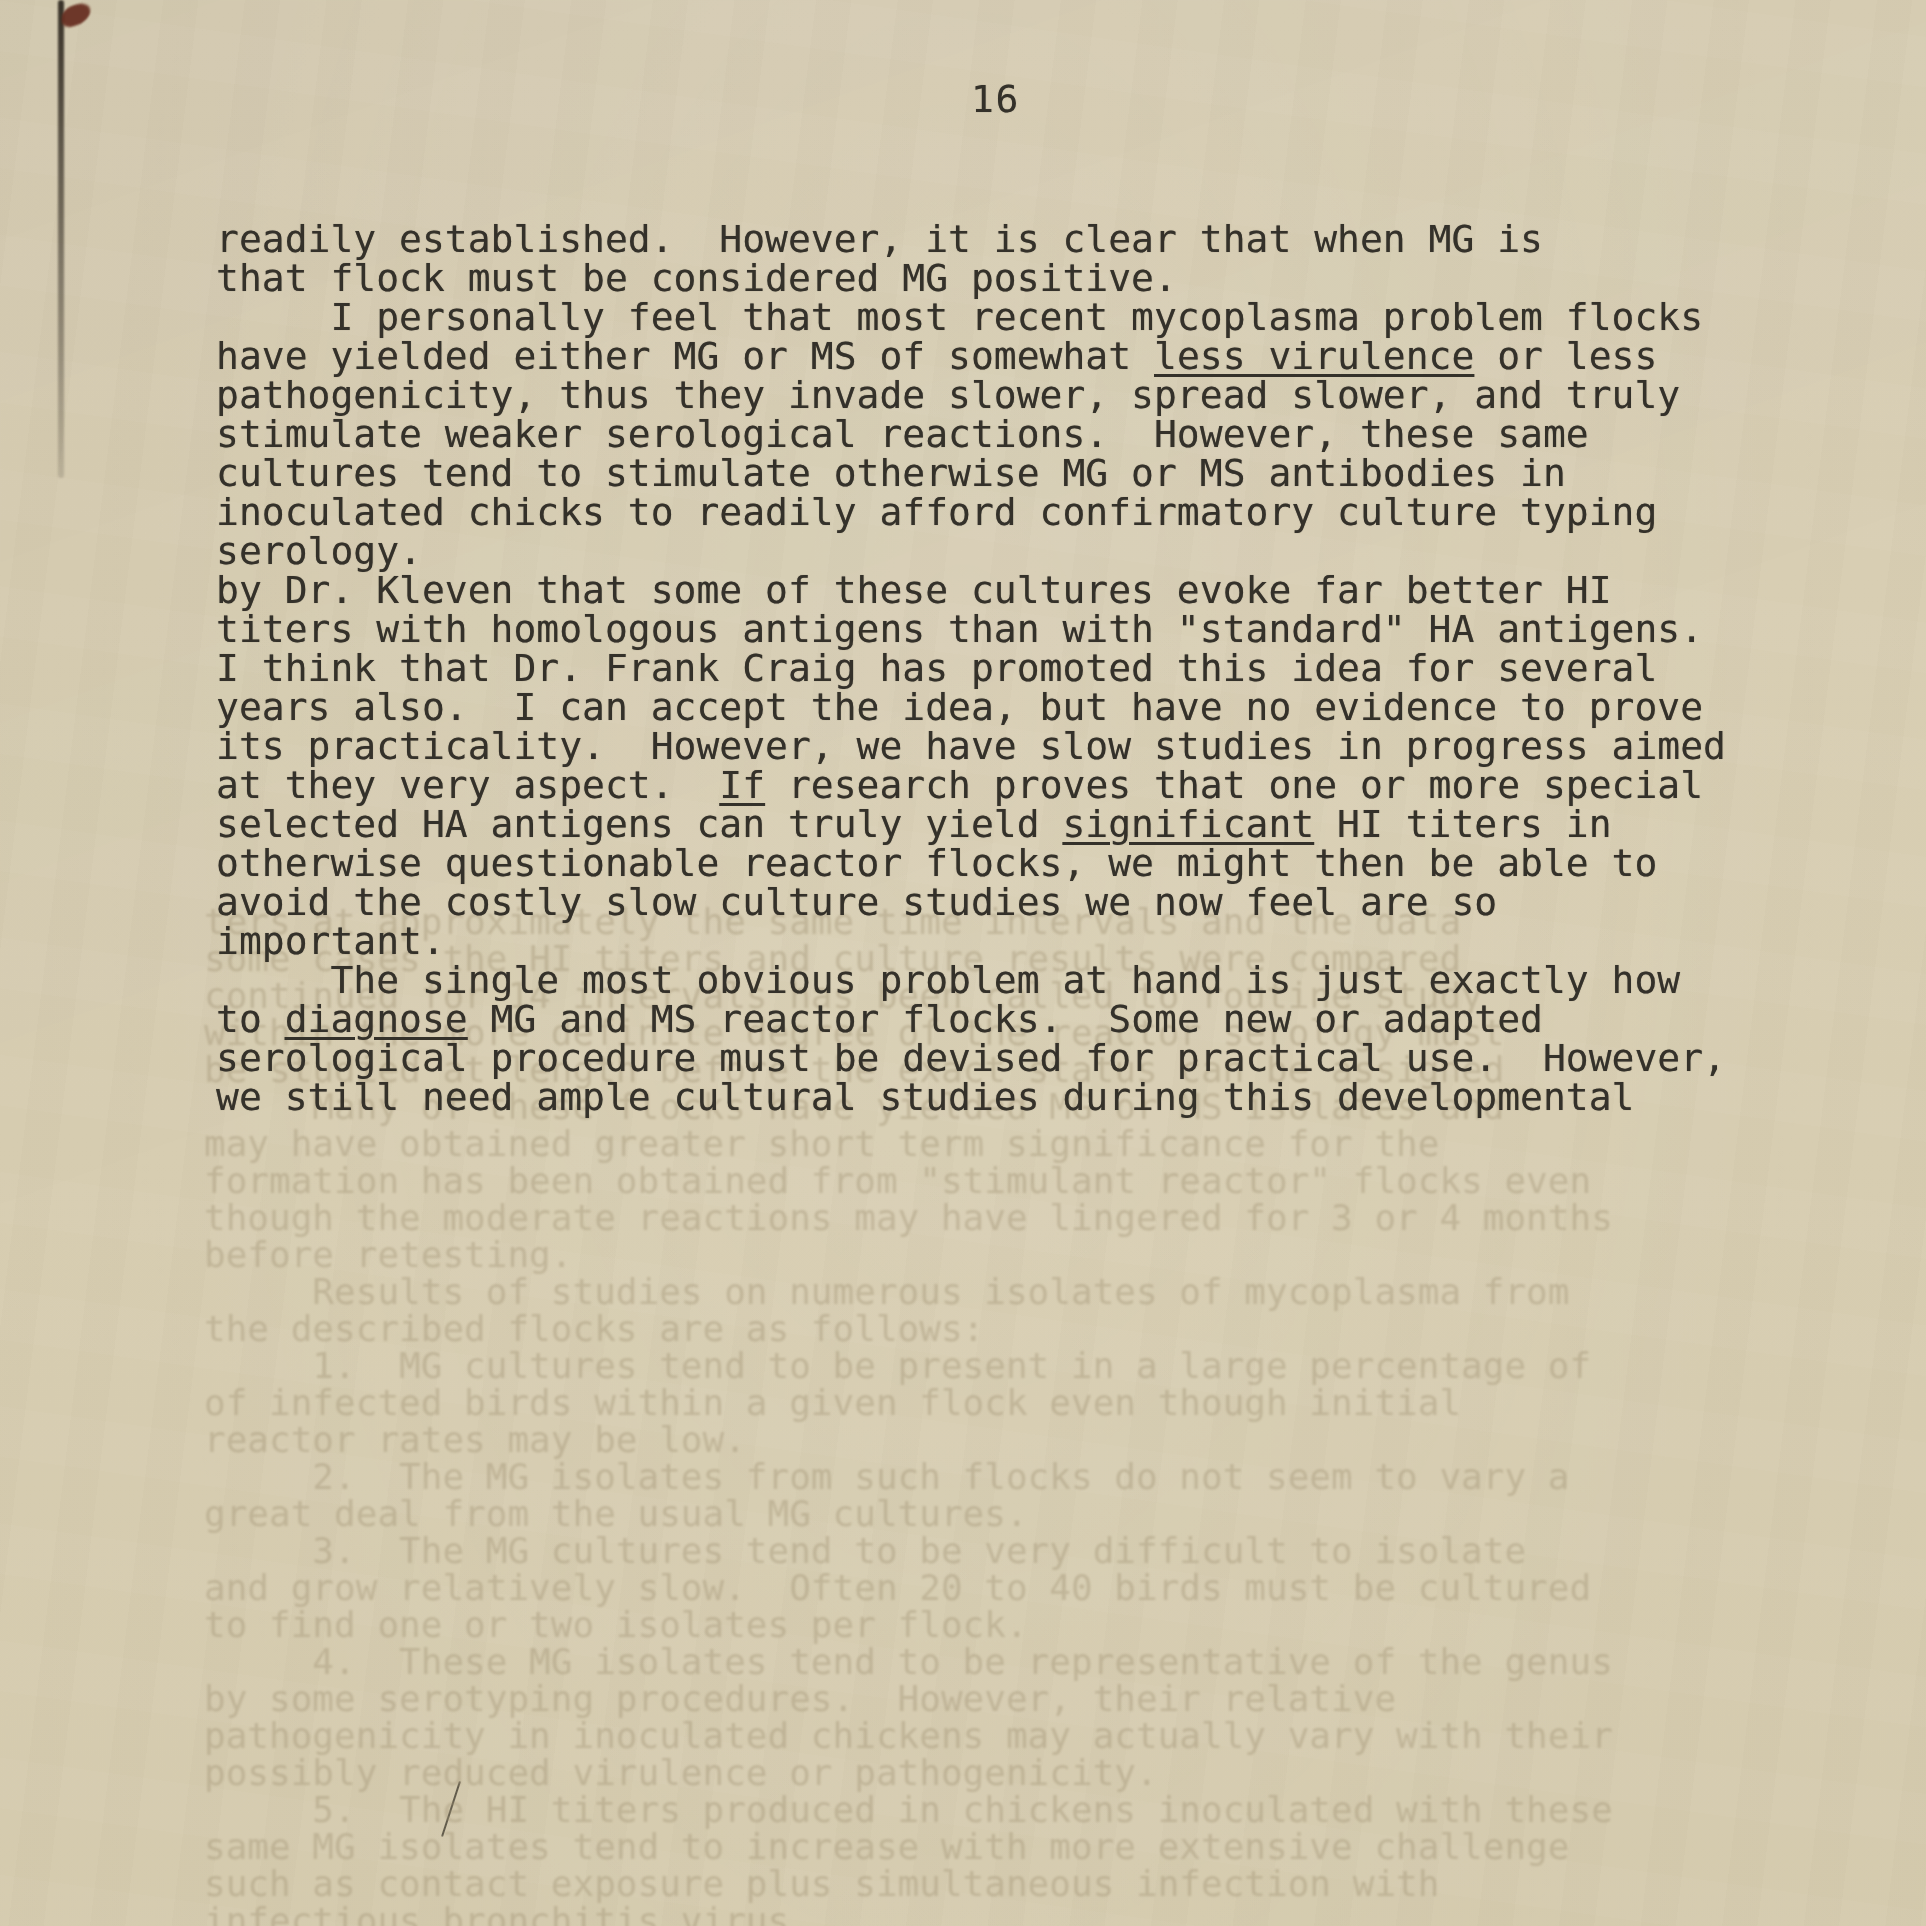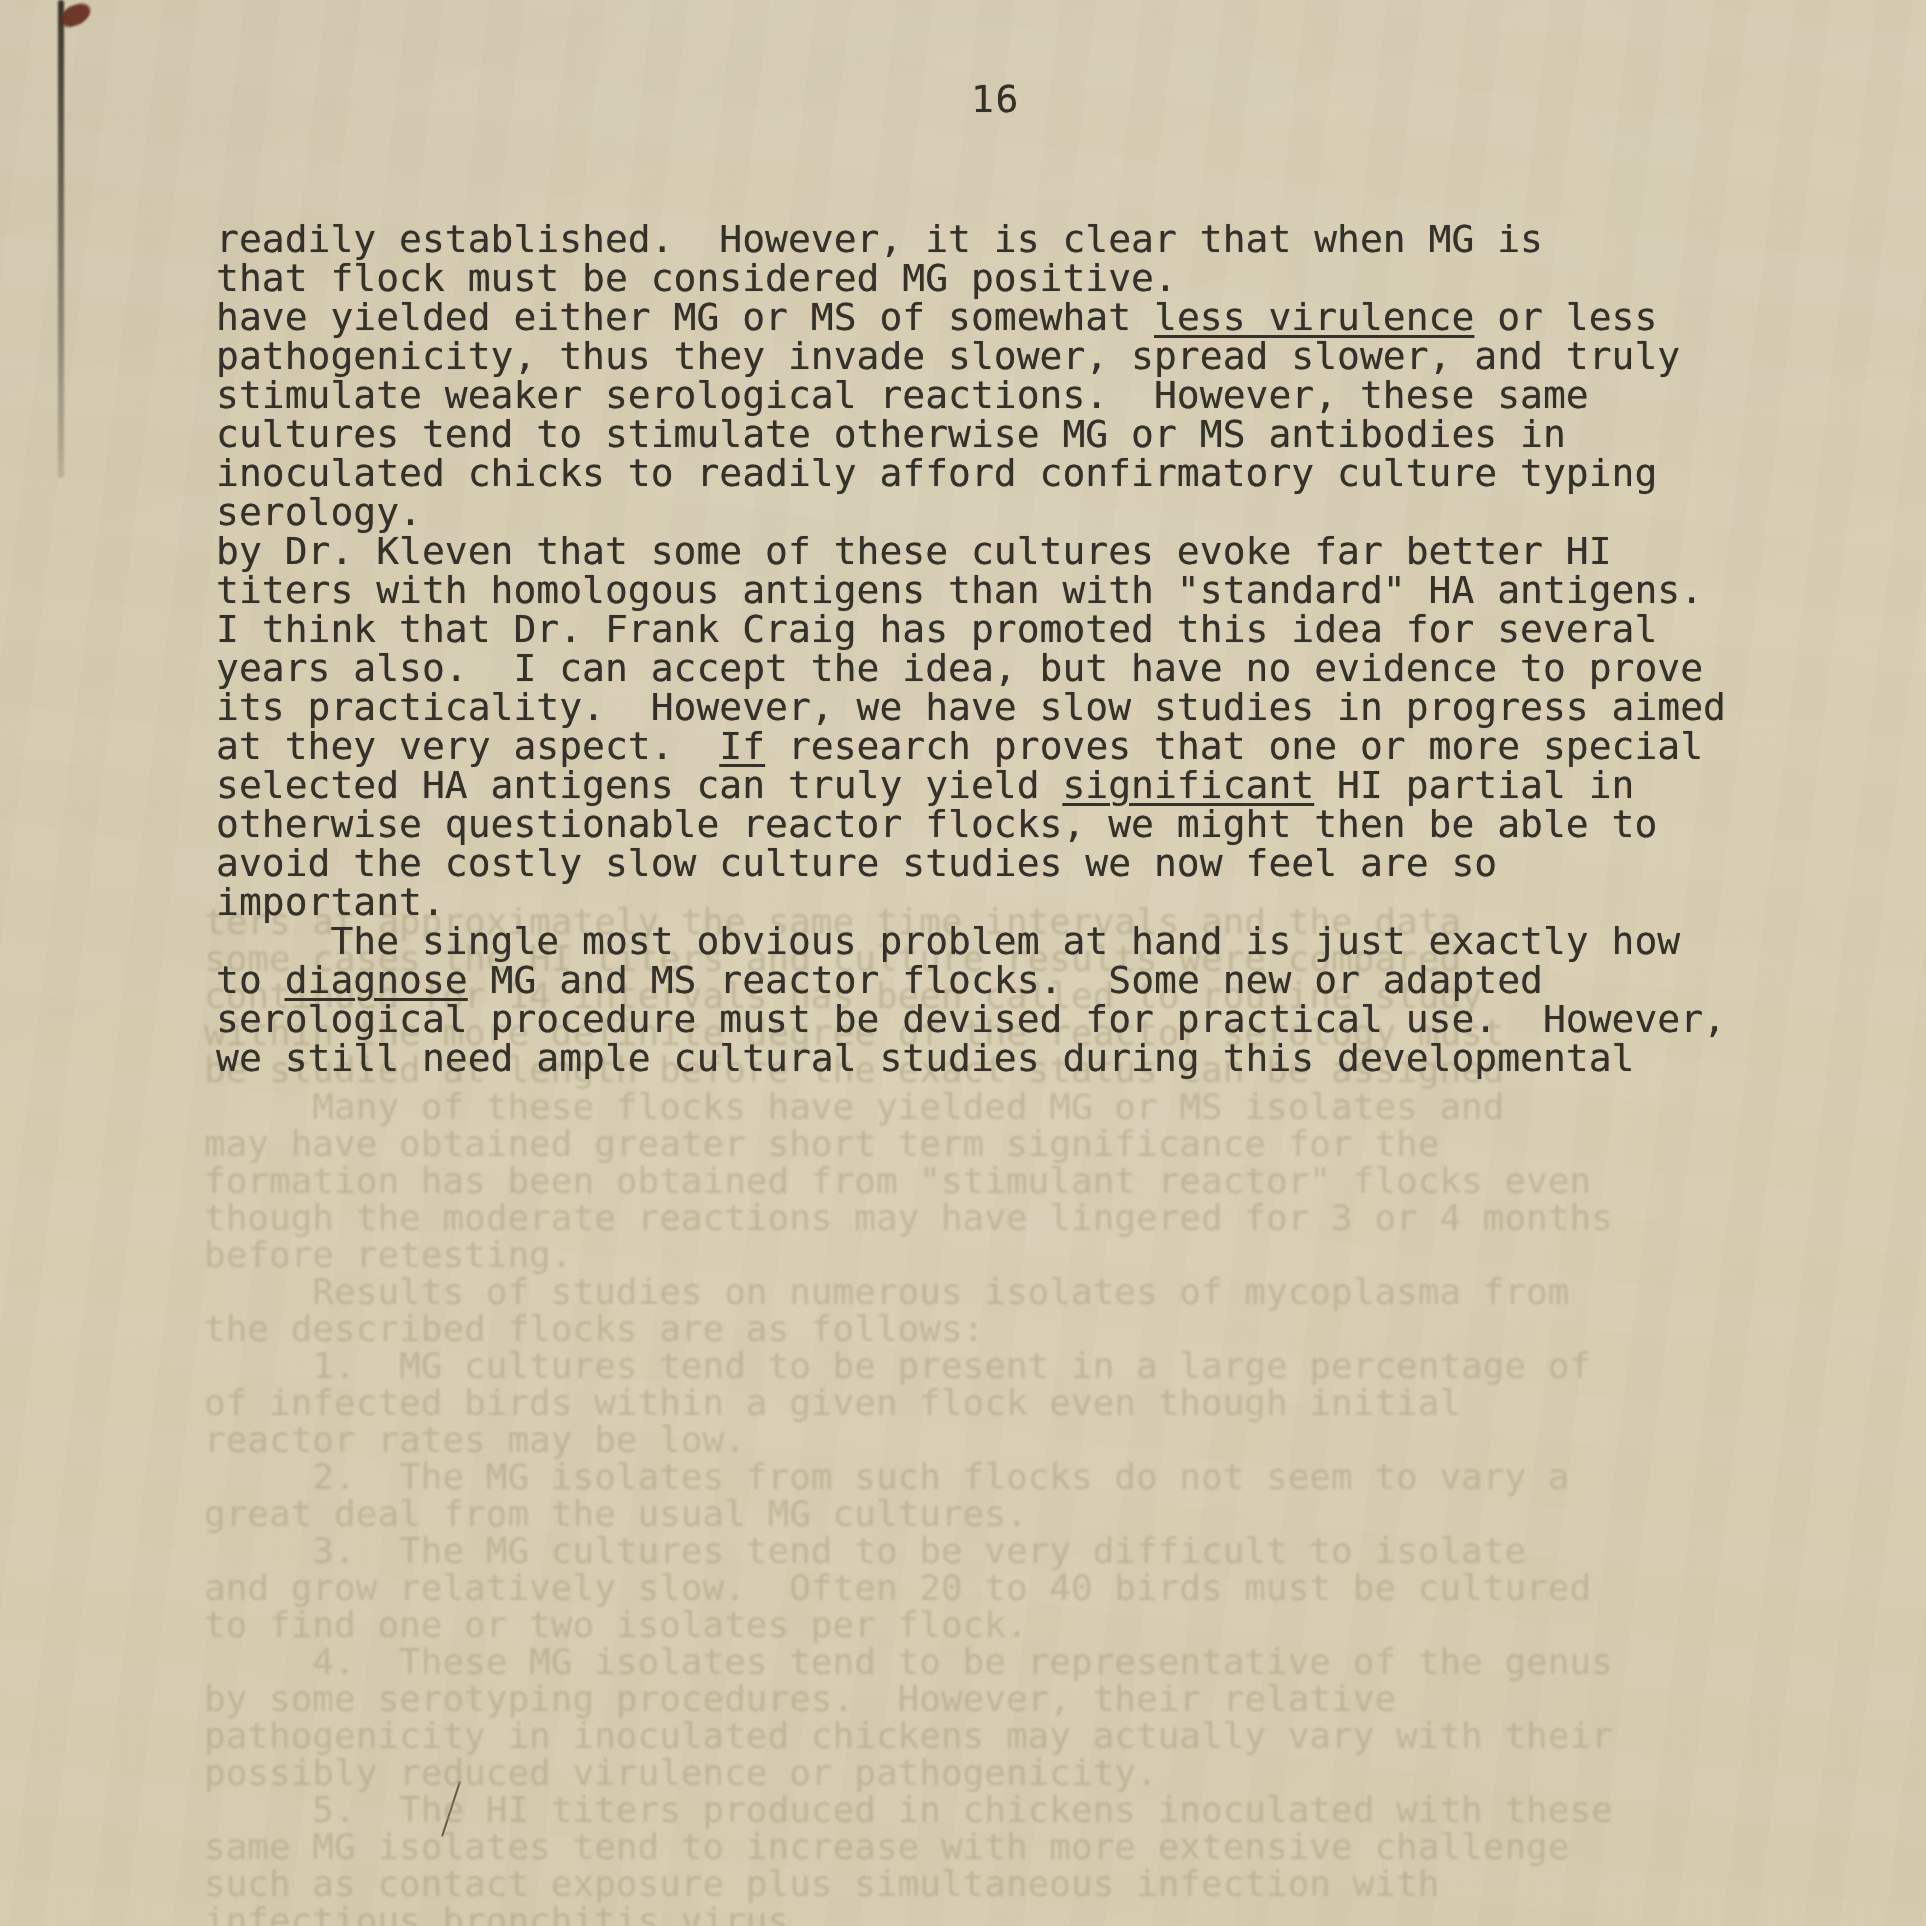--- a/index.html
+++ b/index.html
@@ -112,33 +112,34 @@
     <div class="line">same MG isolates tend to increase with more extensive challenge</div>
     <div class="line">such as contact exposure plus simultaneous infection with</div>
     <div class="line">infectious bronchitis virus.</div>
   </div>
 
 <div class="page-number">16</div>
 
 <div class="doc" id="doc">
     <div class="line"><span>readily established.  However, it is clear that when MG is</span></div>
     <div class="line"><span>that flock must be considered MG positive.</span></div>
+    <div class="line"><span>     I personally feel that most recent mycoplasma problem flocks</span></div>
     <div class="line"><span>have yielded either MG or MS of somewhat </span><span class="u">less virulence</span><span> or less</span></div>
     <div class="line"><span>pathogenicity, thus they invade slower, spread slower, and truly</span></div>
     <div class="line"><span>stimulate weaker serological reactions.  However, these same</span></div>
     <div class="line"><span>cultures tend to stimulate otherwise MG or MS antibodies in</span></div>
     <div class="line"><span>inoculated chicks to readily afford confirmatory culture typing</span></div>
     <div class="line"><span>serology.</span></div>
     <div class="line"><span>by Dr. Kleven that some of these cultures evoke far better HI</span></div>
     <div class="line"><span>titers with homologous antigens than with "standard" HA antigens.</span></div>
     <div class="line"><span>I think that Dr. Frank Craig has promoted this idea for several</span></div>
     <div class="line"><span>years also.  I can accept the idea, but have no evidence to prove</span></div>
     <div class="line"><span>its practicality.  However, we have slow studies in progress aimed</span></div>
     <div class="line"><span>at they very aspect.  </span><span class="u">If</span><span> research proves that one or more special</span></div>
-    <div class="line"><span>selected HA antigens can truly yield </span><span class="u">significant</span><span> HI partial in</span></div>
+    <div class="line"><span>selected HA antigens can truly yield </span><span class="u">significant</span><span> HI titers in</span></div>
     <div class="line"><span>otherwise questionable reactor flocks, we might then be able to</span></div>
     <div class="line"><span>avoid the costly slow culture studies we now feel are so</span></div>
     <div class="line"><span>important.</span></div>
     <div class="line"><span>     The single most obvious problem at hand is just exactly how</span></div>
     <div class="line"><span>to </span><span class="u">diagnose</span><span> MG and MS reactor flocks.  Some new or adapted</span></div>
     <div class="line"><span>serological procedure must be devised for practical use.  However,</span></div>
     <div class="line"><span>we still need ample cultural studies during this developmental</span></div>
   </div>
 
 

